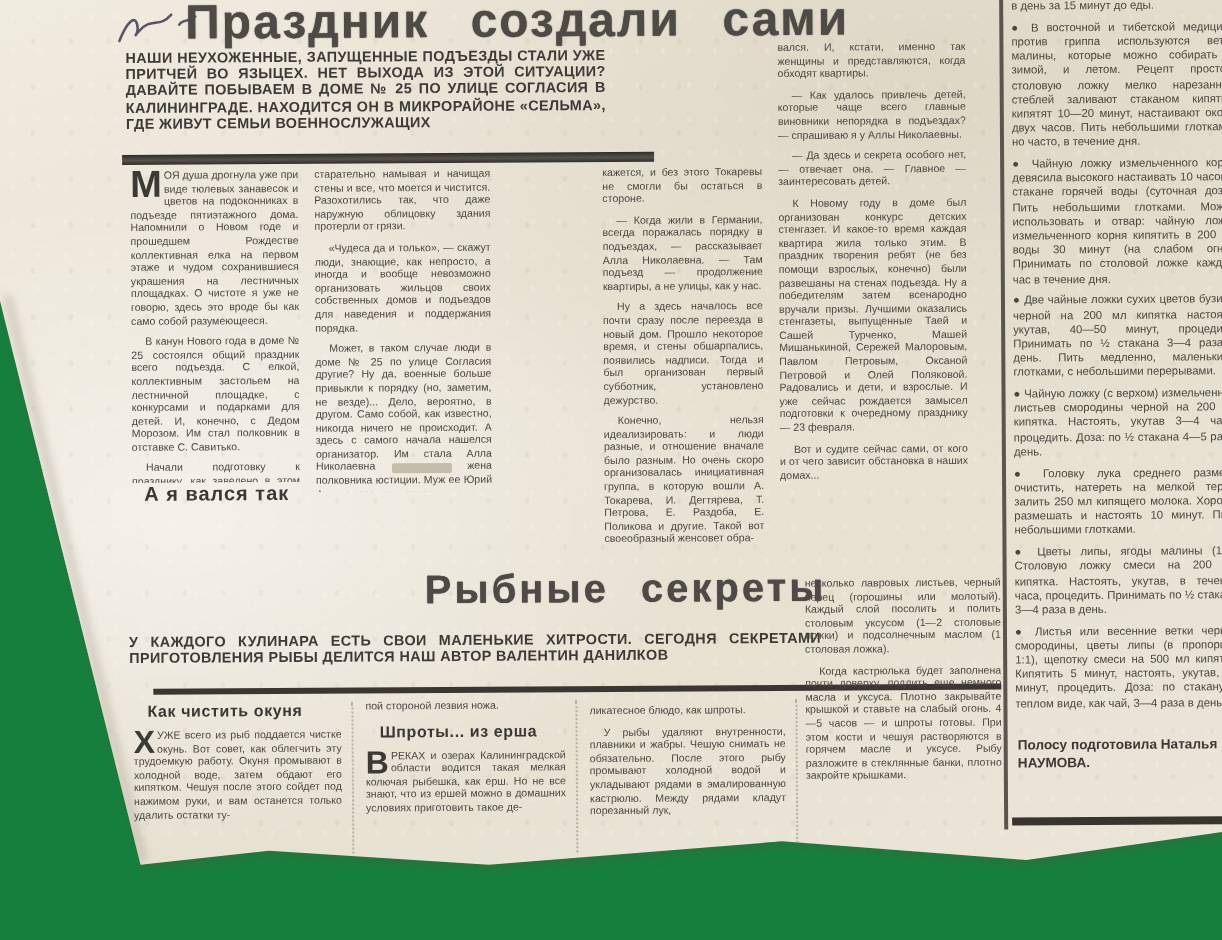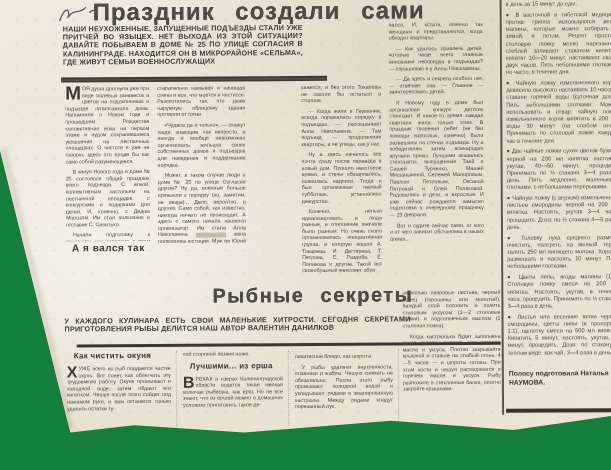--- a/index.html
+++ b/index.html
@@ -110,21 +110,21 @@
         <div class="fish-sep sep2"></div>
         <div class="fish-sep sep3"></div>
 
         <div class="bodytext f1">
           <p class="subhead">Как чистить окуня</p>
           <p class="noindent"><span class="dropcap">Х</span><span>УЖЕ всего из рыб поддается чистке окунь. Вот совет, как облегчить эту трудоемкую работу. Окуня промывают в холодной воде, затем обдают его кипятком. Чешуя после этого сойдет под нажимом руки, и вам останется только удалить остатки ту-</span></p>
         </div>
 
         <div class="bodytext f2">
           <p class="noindent">пой стороной лезвия ножа.</p>
-          <p class="subhead">Лучшими... из ерша</p>
+          <p class="subhead">Шпроты... из ерша</p>
           <p class="noindent"><span class="dropcap">В</span><span>РЕКАХ и озерах Калининградской области водится такая мелкая колючая рыбешка, как ерш. Но не все знают, что из ершей можно в домашних условиях приготовить такое де-</span></p>
         </div>
 
         <div class="bodytext f3">
           <p class="noindent">ликатесное блюдо, как шпроты.</p>
           <p>У рыбы удаляют внутренности, плавники и жабры. Чешую снимать не обязательно. После этого рыбу промывают холодной водой и укладывают рядами в эмалированную кастрюлю. Между рядами кладут порезанный лук,</p>
         </div>
 
         <div class="bodytext f4">
           <p class="noindent">несколько лавровых листьев, черный перец (горошины или молотый). Каждый слой посолить и полить столовым уксусом (1—2 столовые ложки) и подсолнечным маслом (1 столовая ложка).</p>

